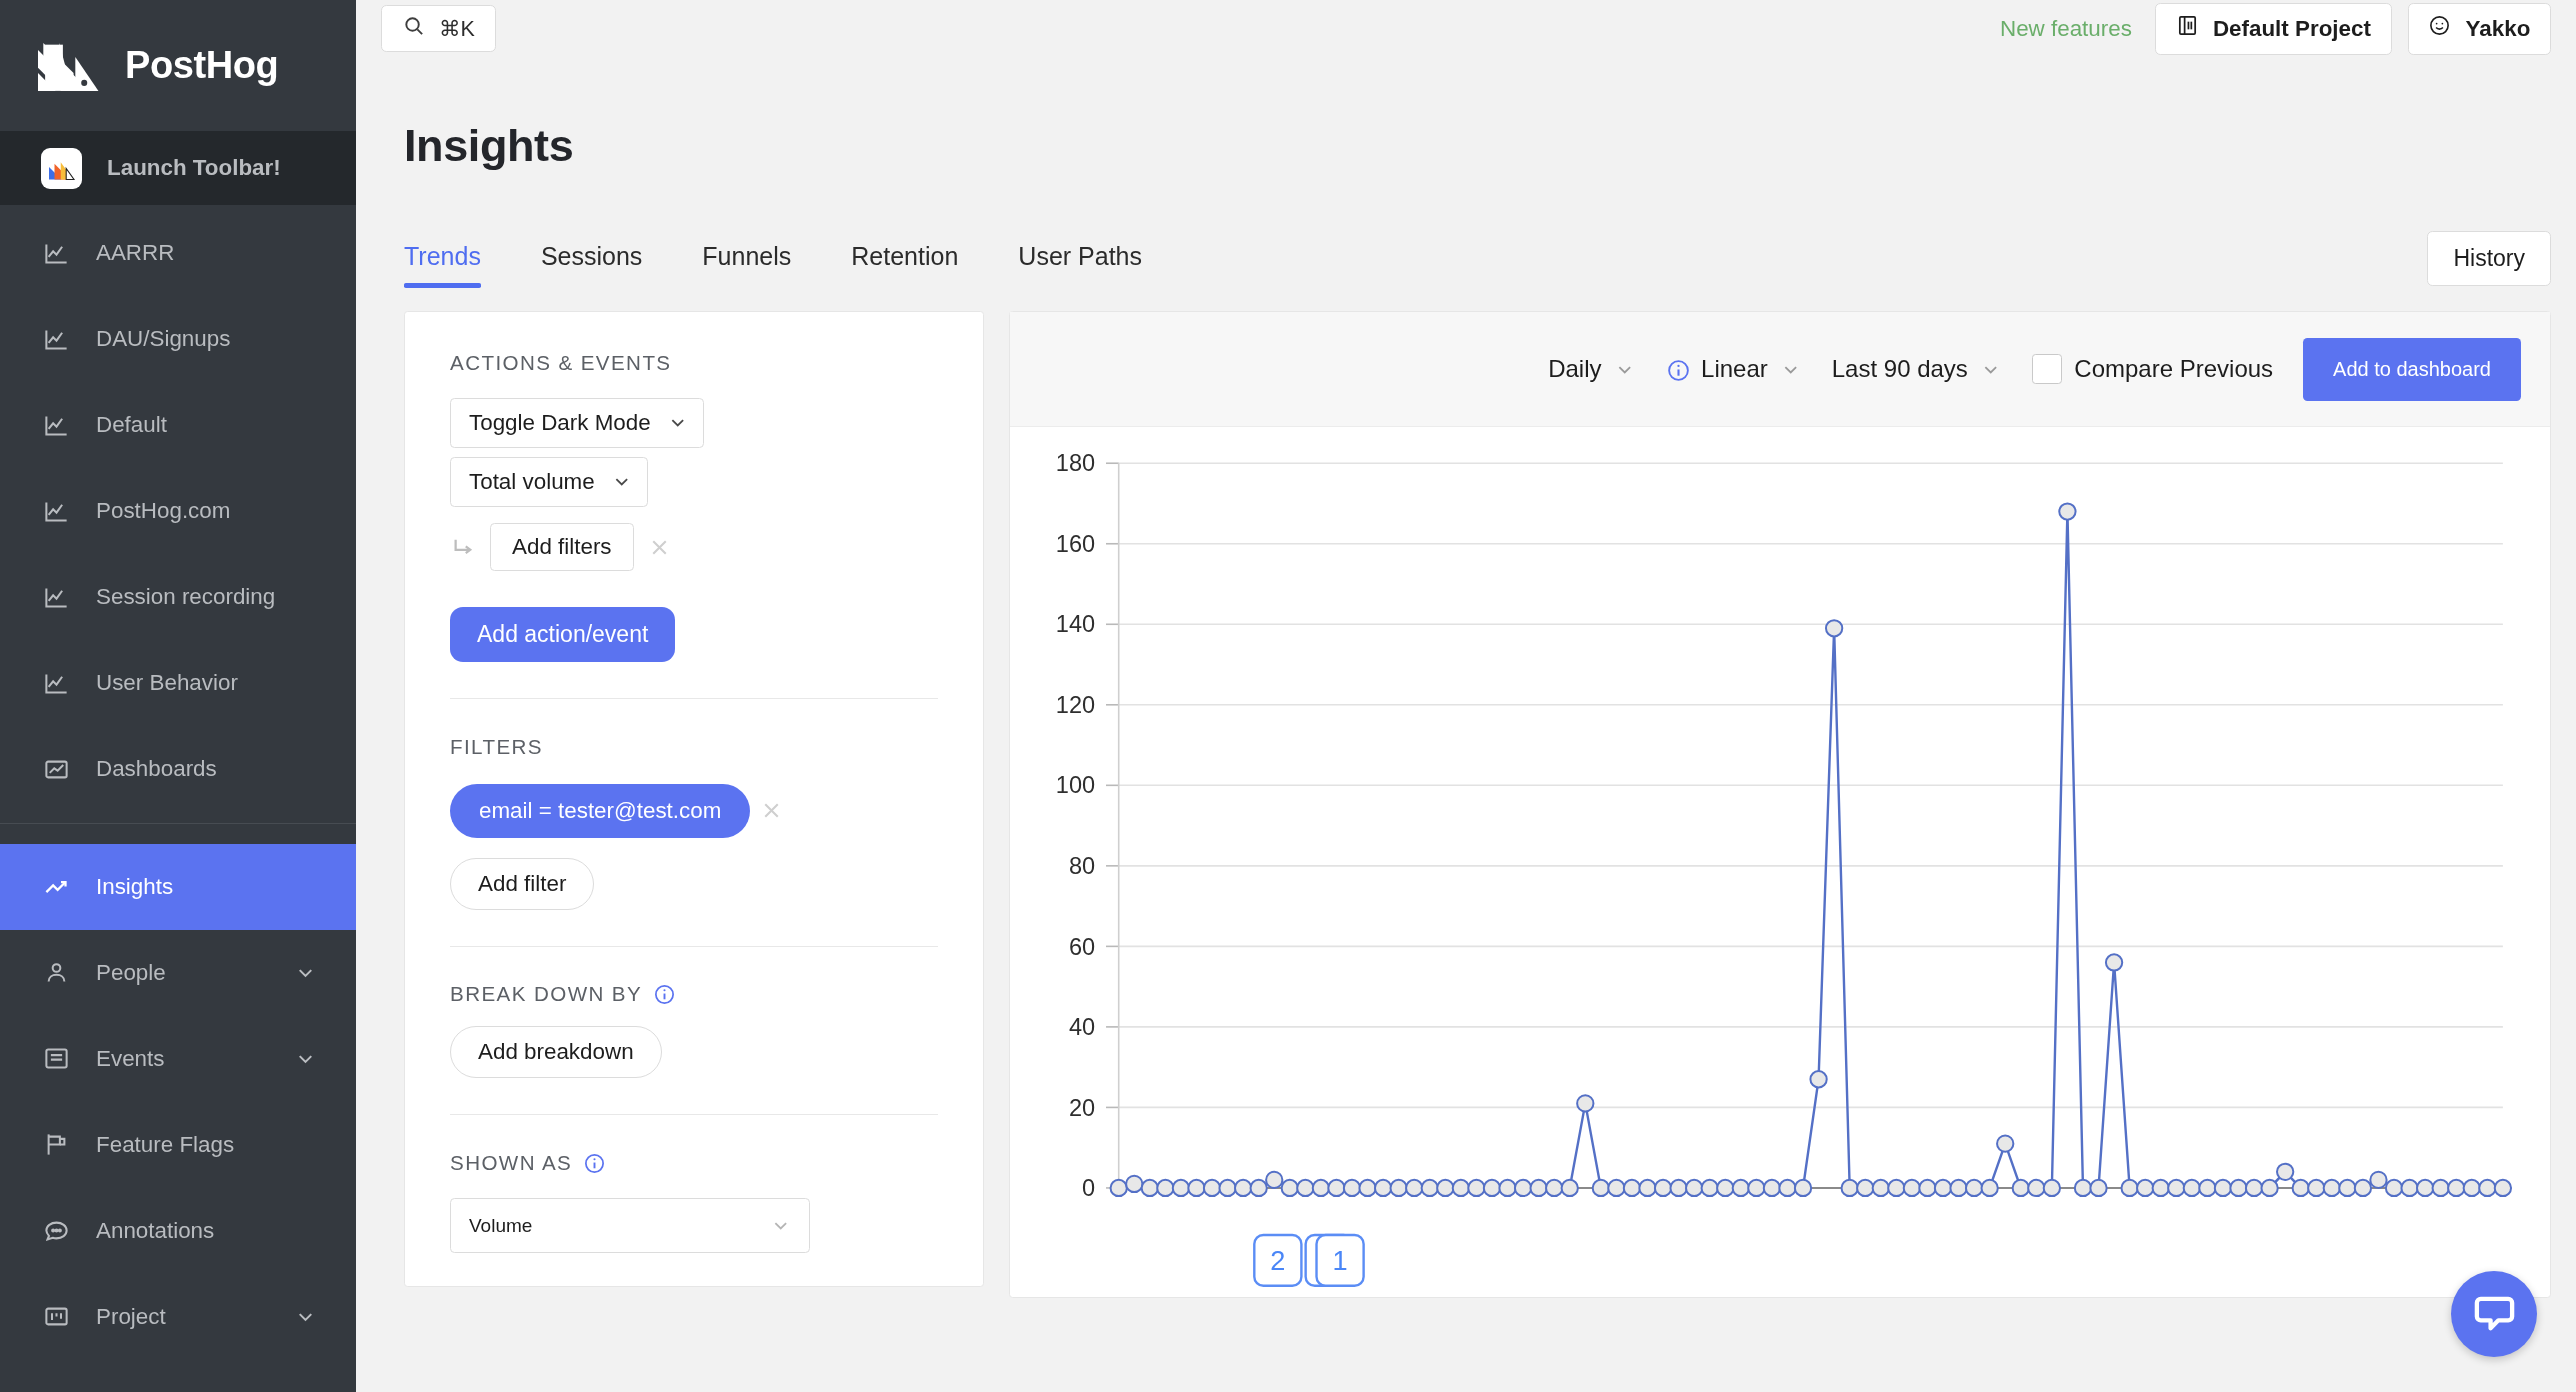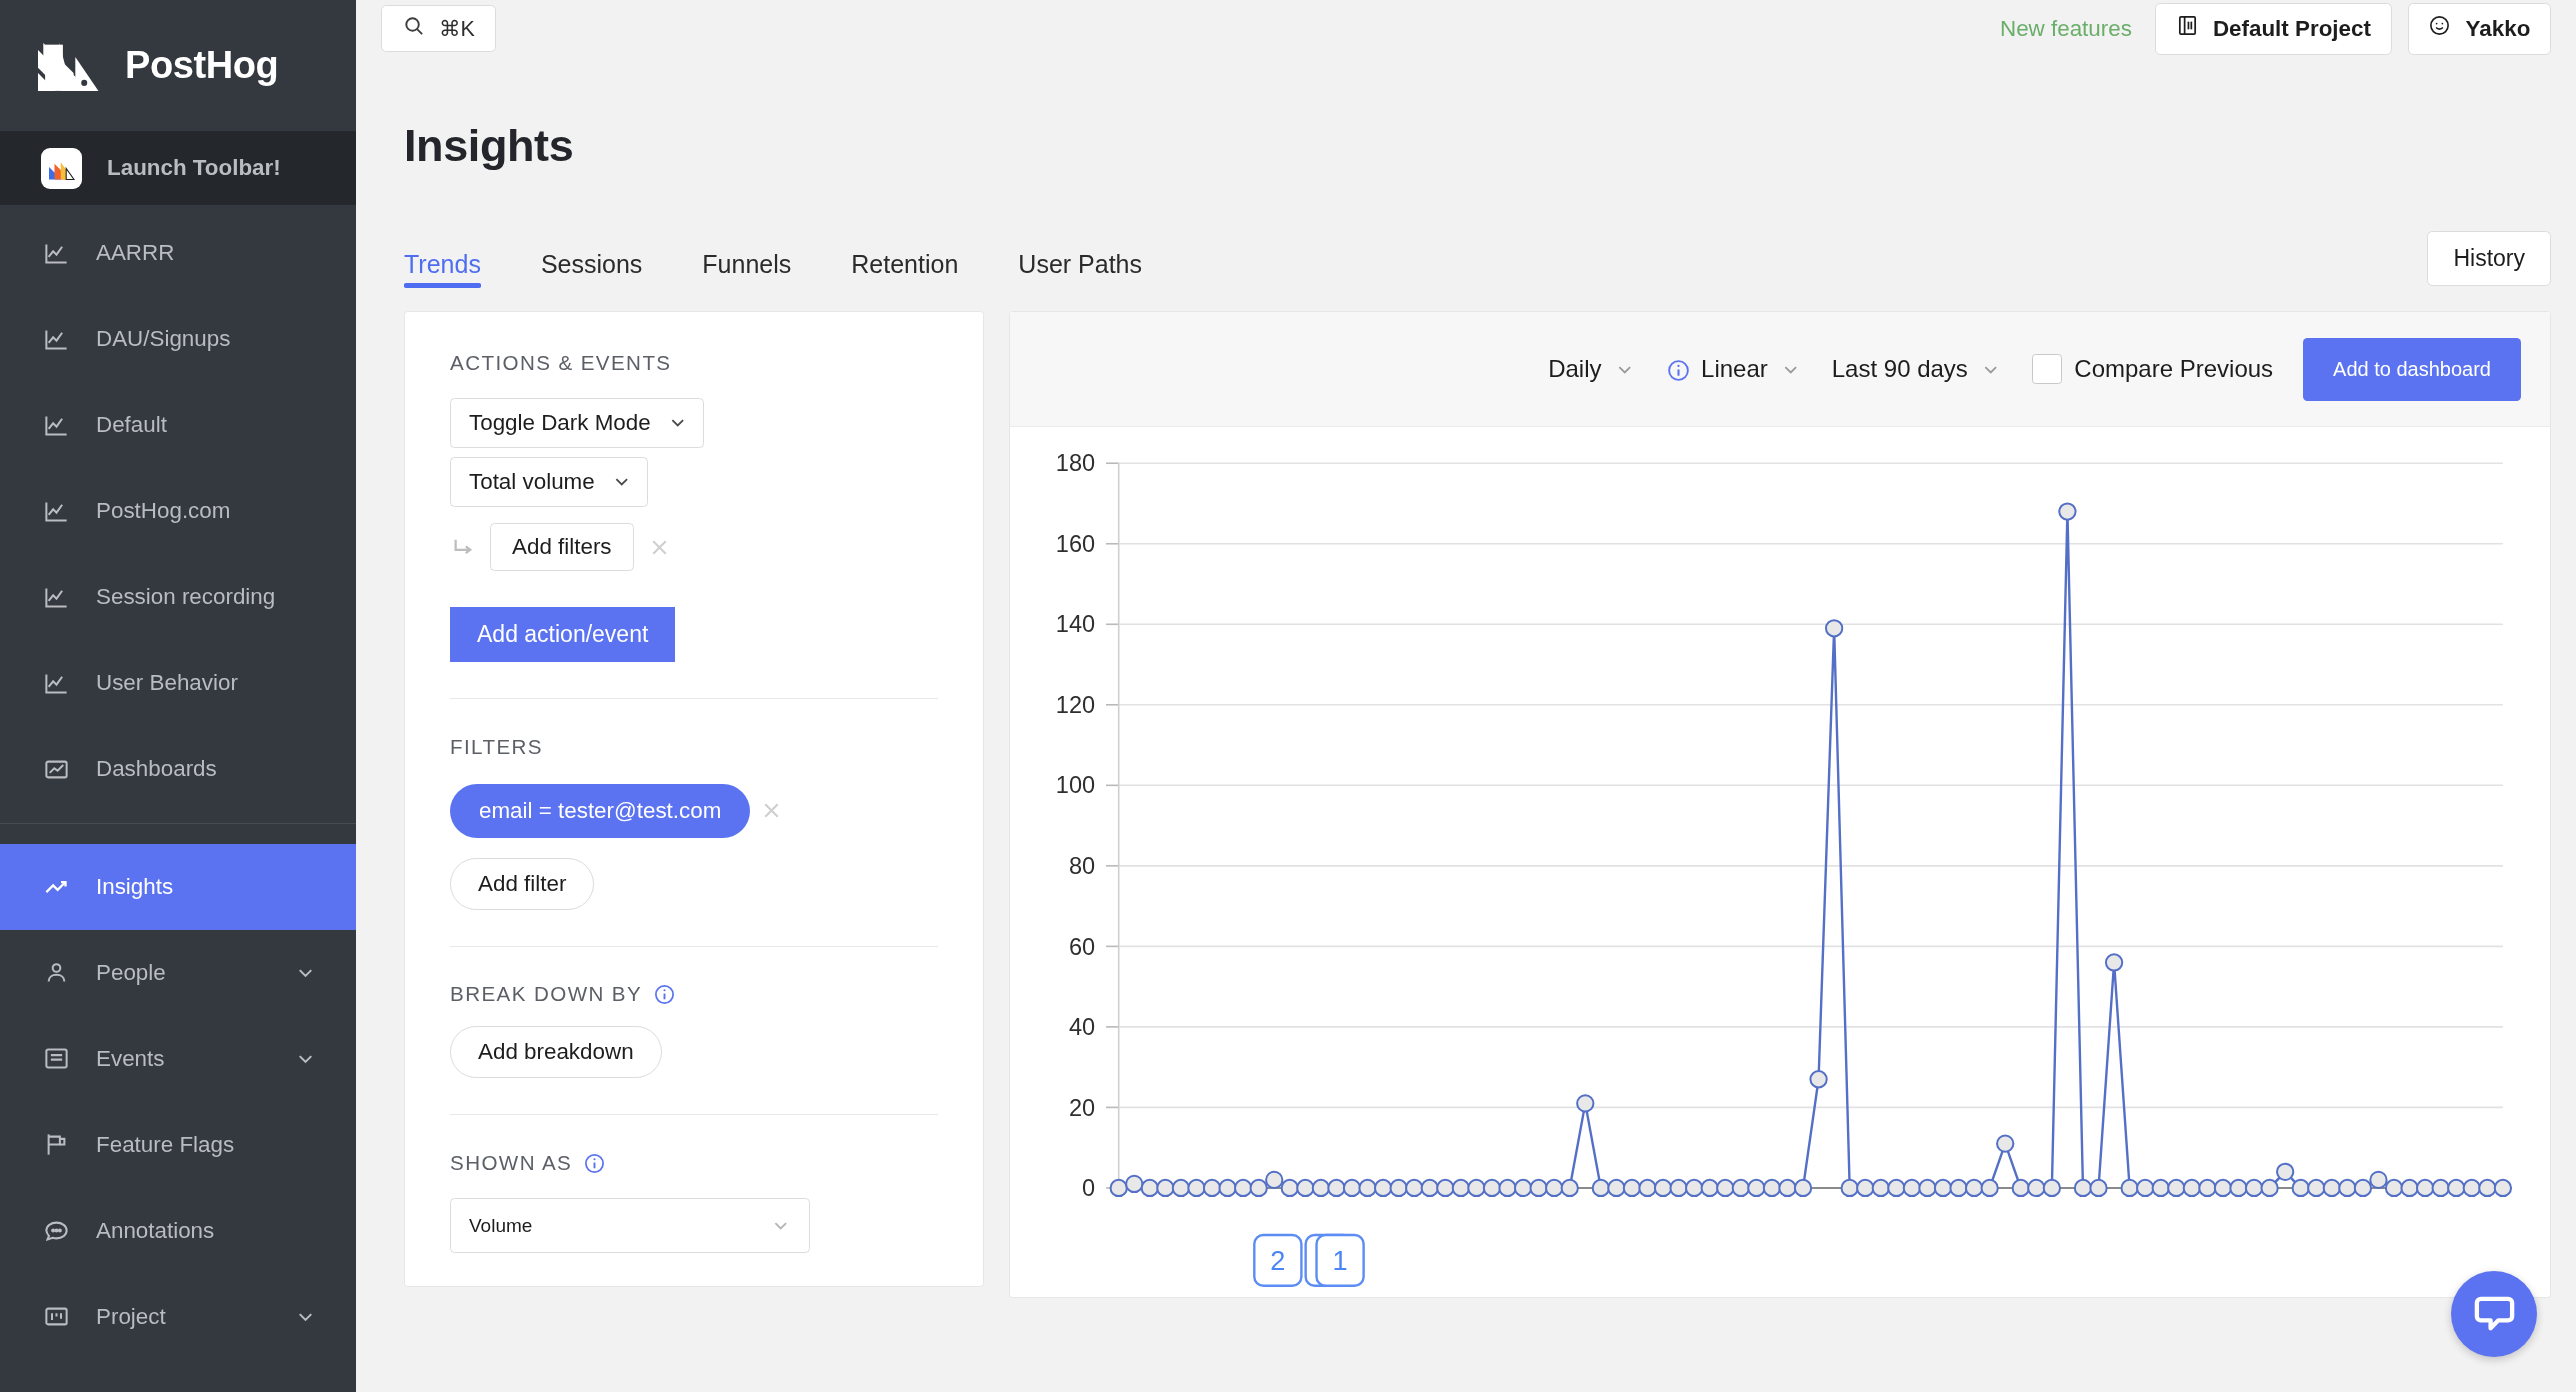--- a/index.html
+++ b/index.html
@@ -81,21 +81,21 @@
   .page-title {
     font-size: 45px; font-weight: bold; color: #24262b;
     margin: 63px 0 0 48px; letter-spacing: -0.4px;
   }
 
   .tabs-row {
     margin: 43px 0 0 48px; display: flex; align-items: flex-end;
     gap: 0px; position: relative; height: 73px;
   }
   .tab {
-    font-size: 25px; color: #2b2b2b; padding: 0 30px 9px 30px;
+    font-size: 25px; color: #2b2b2b; padding: 0 30px 17px 30px;
     position: relative;
   }
   .tab:first-child { padding-left: 0; }
   .tab.active { color: #4f6df0; }
   .tab.active::after {
     content: ""; position: absolute; left: 0; right: 30px; bottom: 0;
     height: 5.4px; background: #4f6df0; border-radius: 1.8px;
   }
   .history-btn {
     position: absolute; right: 25px; top: 16px;
@@ -128,21 +128,21 @@
   .row-gap-10 { margin-top: 9px; }
   .subfilter-row { display: flex; align-items: center; gap: 12.5px; margin-top: 16px; }
   .arrow-ico { width: 27px; height: 27px; flex: 0 0 27px; }
   .btn-outline {
     border: 0.9px solid #dcdcdc; border-radius: 4.5px; background: #fff;
     height: 48px; padding: 0 21.5px; font-size: 22.4px; color: #1d1d1d;
     display: inline-flex; align-items: center;
   }
   .x-ico { width: 25px; height: 25px; flex: 0 0 25px; }
   .btn-primary {
-    background: #5b73f0; color: #ffffff; border: none; border-radius: 0;
+    background: #5b73f0; color: #ffffff; border: none; border-radius: 13px;
     height: 55px; padding: 0 27px; font-size: 23px;
     display: inline-flex; align-items: center; margin-top: 36px;
   }
   .hr { height: 0.9px; background: #e8e8e8; margin: 36px 0 36px 0; }
   .pill-blue {
     background: #5b73f0; color: #ffffff; border-radius: 27px;
     height: 54px; padding: 0 29px; font-size: 22.4px;
     display: inline-flex; align-items: center;
   }
   .pill-row { display: flex; align-items: center; gap: 9px; margin-top: 25px; }

